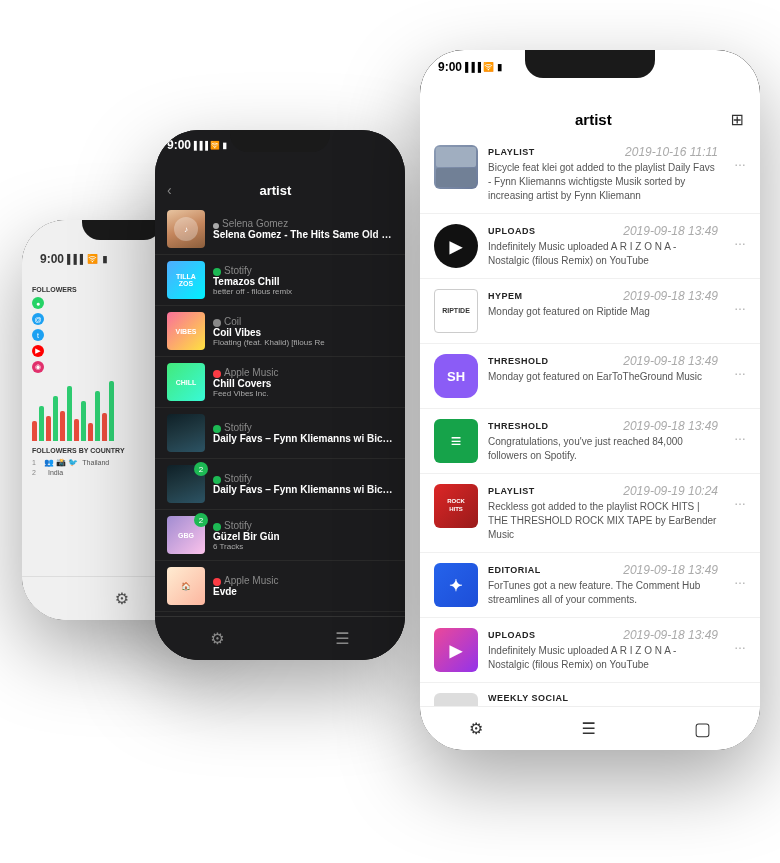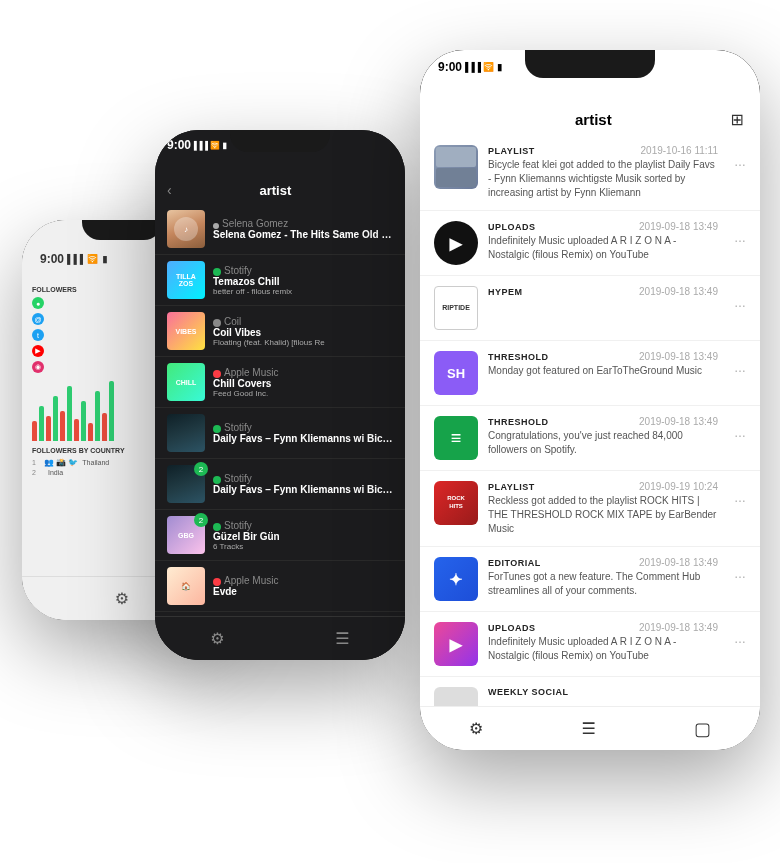--- a/index.html
+++ b/index.html
@@ -316,22 +316,23 @@
       align-items: center;
       margin-bottom: 2px;
     }
     .feed-category {
       font-size: 9px;
       font-weight: 800;
       color: #222;
       letter-spacing: 0.5px;
     }
     .feed-date {
-      font-size: 10px;
+      font-size: 12px;
       color: #aaa;
+      font-style: italic;
     }
     .feed-text {
       font-size: 10px;
       color: #555;
       line-height: 1.4;
     }
     .feed-more {
       font-size: 12px;
       color: #aaa;
       padding: 0 0 4px 6px;
@@ -520,21 +521,21 @@
           </div>
 
           <div class="playlist-item">
             <div class="playlist-thumb thumb-gradient-4" style="display:flex;align-items:center;justify-content:center;font-size:7px;color:white;font-weight:700;">CHILL</div>
             <div class="playlist-info">
               <div class="playlist-source">
                 <span class="source-dot apple"></span>
                 Apple Music
               </div>
               <div class="playlist-name">Chill Covers</div>
-              <div class="playlist-sub">Feed Good Inc.</div>
+              <div class="playlist-sub">Feed Vibes Inc.</div>
             </div>
           </div>
 
           <div class="playlist-item">
             <div class="playlist-thumb thumb-photo-5"></div>
             <div class="playlist-info">
               <div class="playlist-source">
                 <span class="source-dot spotify"></span>
                 Stotify
               </div>
@@ -641,26 +642,27 @@
 
           <div class="feed-item">
             <div class="feed-thumb riptide-logo" style="background:#fff; border:1px solid #ccc; color:#333; font-size:7px; font-weight:800; text-align:center; line-height:1.2; padding:2px; border-radius:4px;">
               RIPTIDE
             </div>
             <div class="feed-body">
               <div class="feed-header">
                 <span class="feed-category">HYPEM</span>
                 <span class="feed-date">2019-09-18 13:49</span>
               </div>
+              <div class="feed-text">Monday got featured on Riptide Mag</div>
             </div>
             <span class="feed-more">…</span>
           </div>
 
           <div class="feed-item">
-            <div class="feed-thumb" style="background:#8B5CF6; border-radius:6px; font-size:13px; font-weight:800; color:white;">SH</div>
+            <div class="feed-thumb" style="background:#8B5CF6; border-radius:12px; font-size:13px; font-weight:800; color:white;">SH</div>
             <div class="feed-body">
               <div class="feed-header">
                 <span class="feed-category">THRESHOLD</span>
                 <span class="feed-date">2019-09-18 13:49</span>
               </div>
               <div class="feed-text">Monday got featured on EarToTheGround Music</div>
             </div>
             <span class="feed-more">…</span>
           </div>
 

